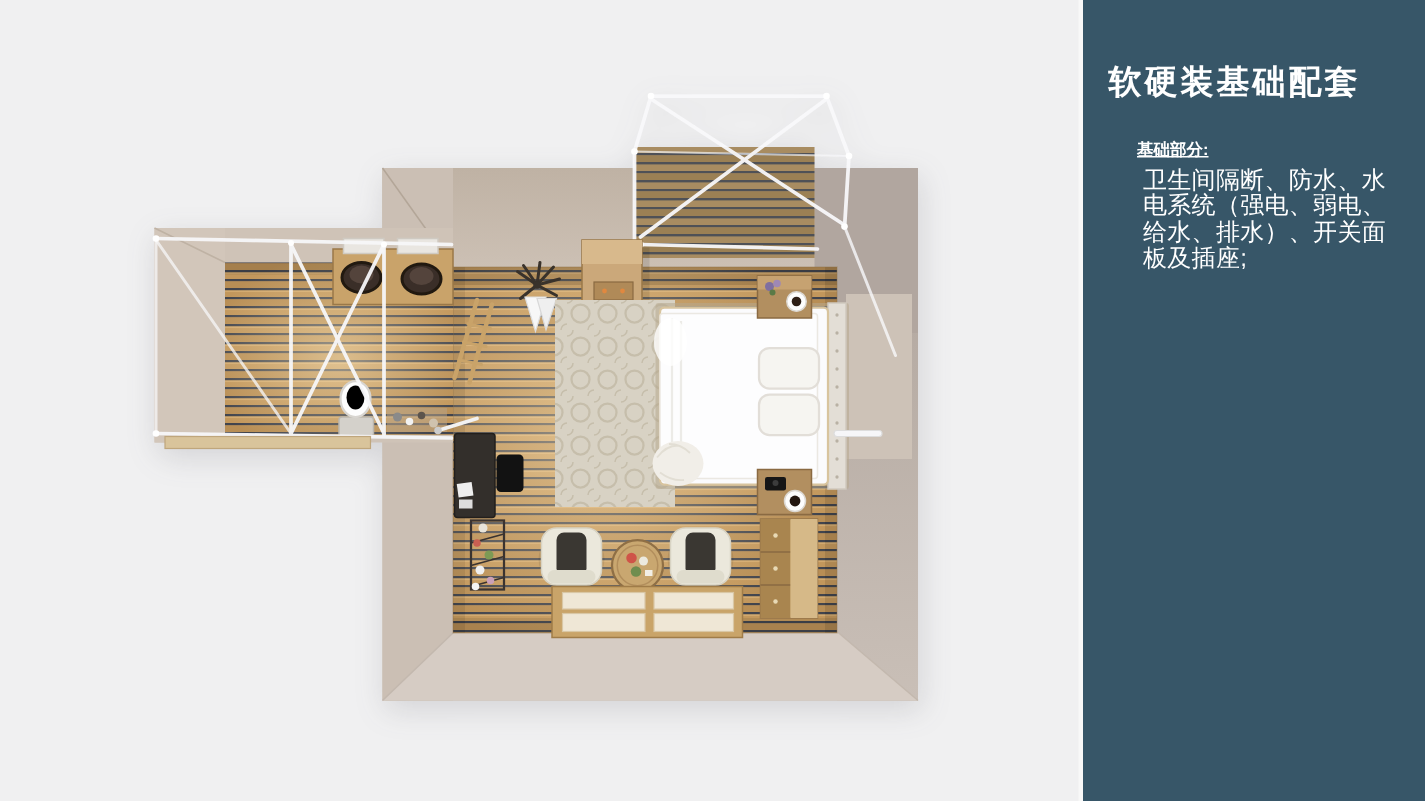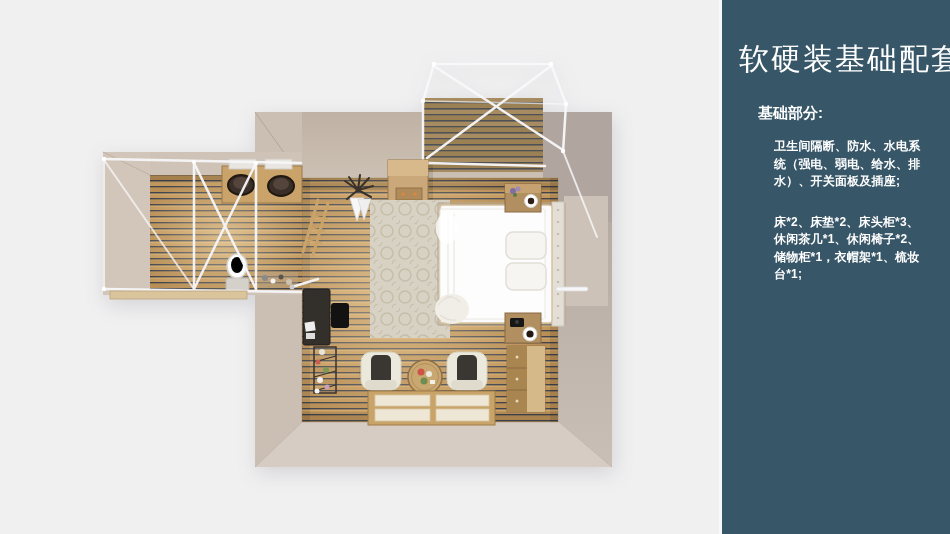--- a/index.html
+++ b/index.html
@@ -4,26 +4,26 @@
 <style>
   html,body{margin:0;padding:0;background:#e8e8ea;}
   .stage{position:relative;width:950px;height:534px;overflow:hidden;
          background:#f0f0f1;font-family:"Liberation Sans",sans-serif;}
   .plan-wrap{position:absolute;left:0;top:0;width:722px;height:534px;}
   .plan-wrap svg{display:block;width:722px;height:534px;}
   .building{filter:drop-shadow(2px 6px 10px rgba(70,70,80,.16));}
   .sidebar-edge{position:absolute;left:719px;top:0;width:3px;height:534px;background:#f8f8f8;}
   .sidebar{position:absolute;left:722px;top:0;width:228px;height:534px;
            background:#375668;color:#ffffff;box-sizing:border-box;}
-  .sb-title{margin:42px 14px 0 17px;font-size:30px;line-height:1.15;font-weight:normal;
+  .sb-title{margin:42px 14px 0 17px;font-size:22px;line-height:1.15;font-weight:bold;
             letter-spacing:2px;white-space:nowrap;}
   .sb-sections{margin:26px 10px 0 36px;width:180px;}
   .sb-section{margin:0 0 23px 0;}
-  .sb-section h2{margin:0 0 3px 0;font-size:15px;font-weight:bold;line-height:1.3;}
-  .sb-section p{margin:16px;font-size:12px;line-height:17.5px;letter-spacing:0.2px;font-weight:bold;}
+  .sb-section h2{margin:0 0 3px 0;font-size:11px;font-weight:bold;line-height:1.3;text-decoration:underline;}
+  .sb-section p{margin:4px;font-size:16px;line-height:17.5px;letter-spacing:0.2px;}
 </style>
 </head>
 <body>
 
 <div class="stage">
 
   <div class="plan-wrap">
   <svg viewBox="0 0 722 534">
     <defs>
       <pattern id="woodFloor" width="24" height="12" patternUnits="userSpaceOnUse">
@@ -313,20 +313,19 @@
   <div class="sidebar-edge"></div>
 
   <aside class="sidebar">
     <h1 class="sb-title">软硬装基础配套</h1>
     <div class="sb-sections">
       <section class="sb-section">
         <h2>基础部分:</h2>
         <p>卫生间隔断、防水、水电系统（强电、弱电、给水、排水）、开关面板及插座;</p>
       </section>
       <section class="sb-section">
-        <p>床*2、床垫*2、床头柜*3、休闲茶几*1、休闲椅子*2、储物柜*1，衣帽架*1、梳妆台*1;</p>
       </section>
       <section class="sb-section">
       </section>
     </div>
   </aside>
 
 </div>
 
 </body></html>

